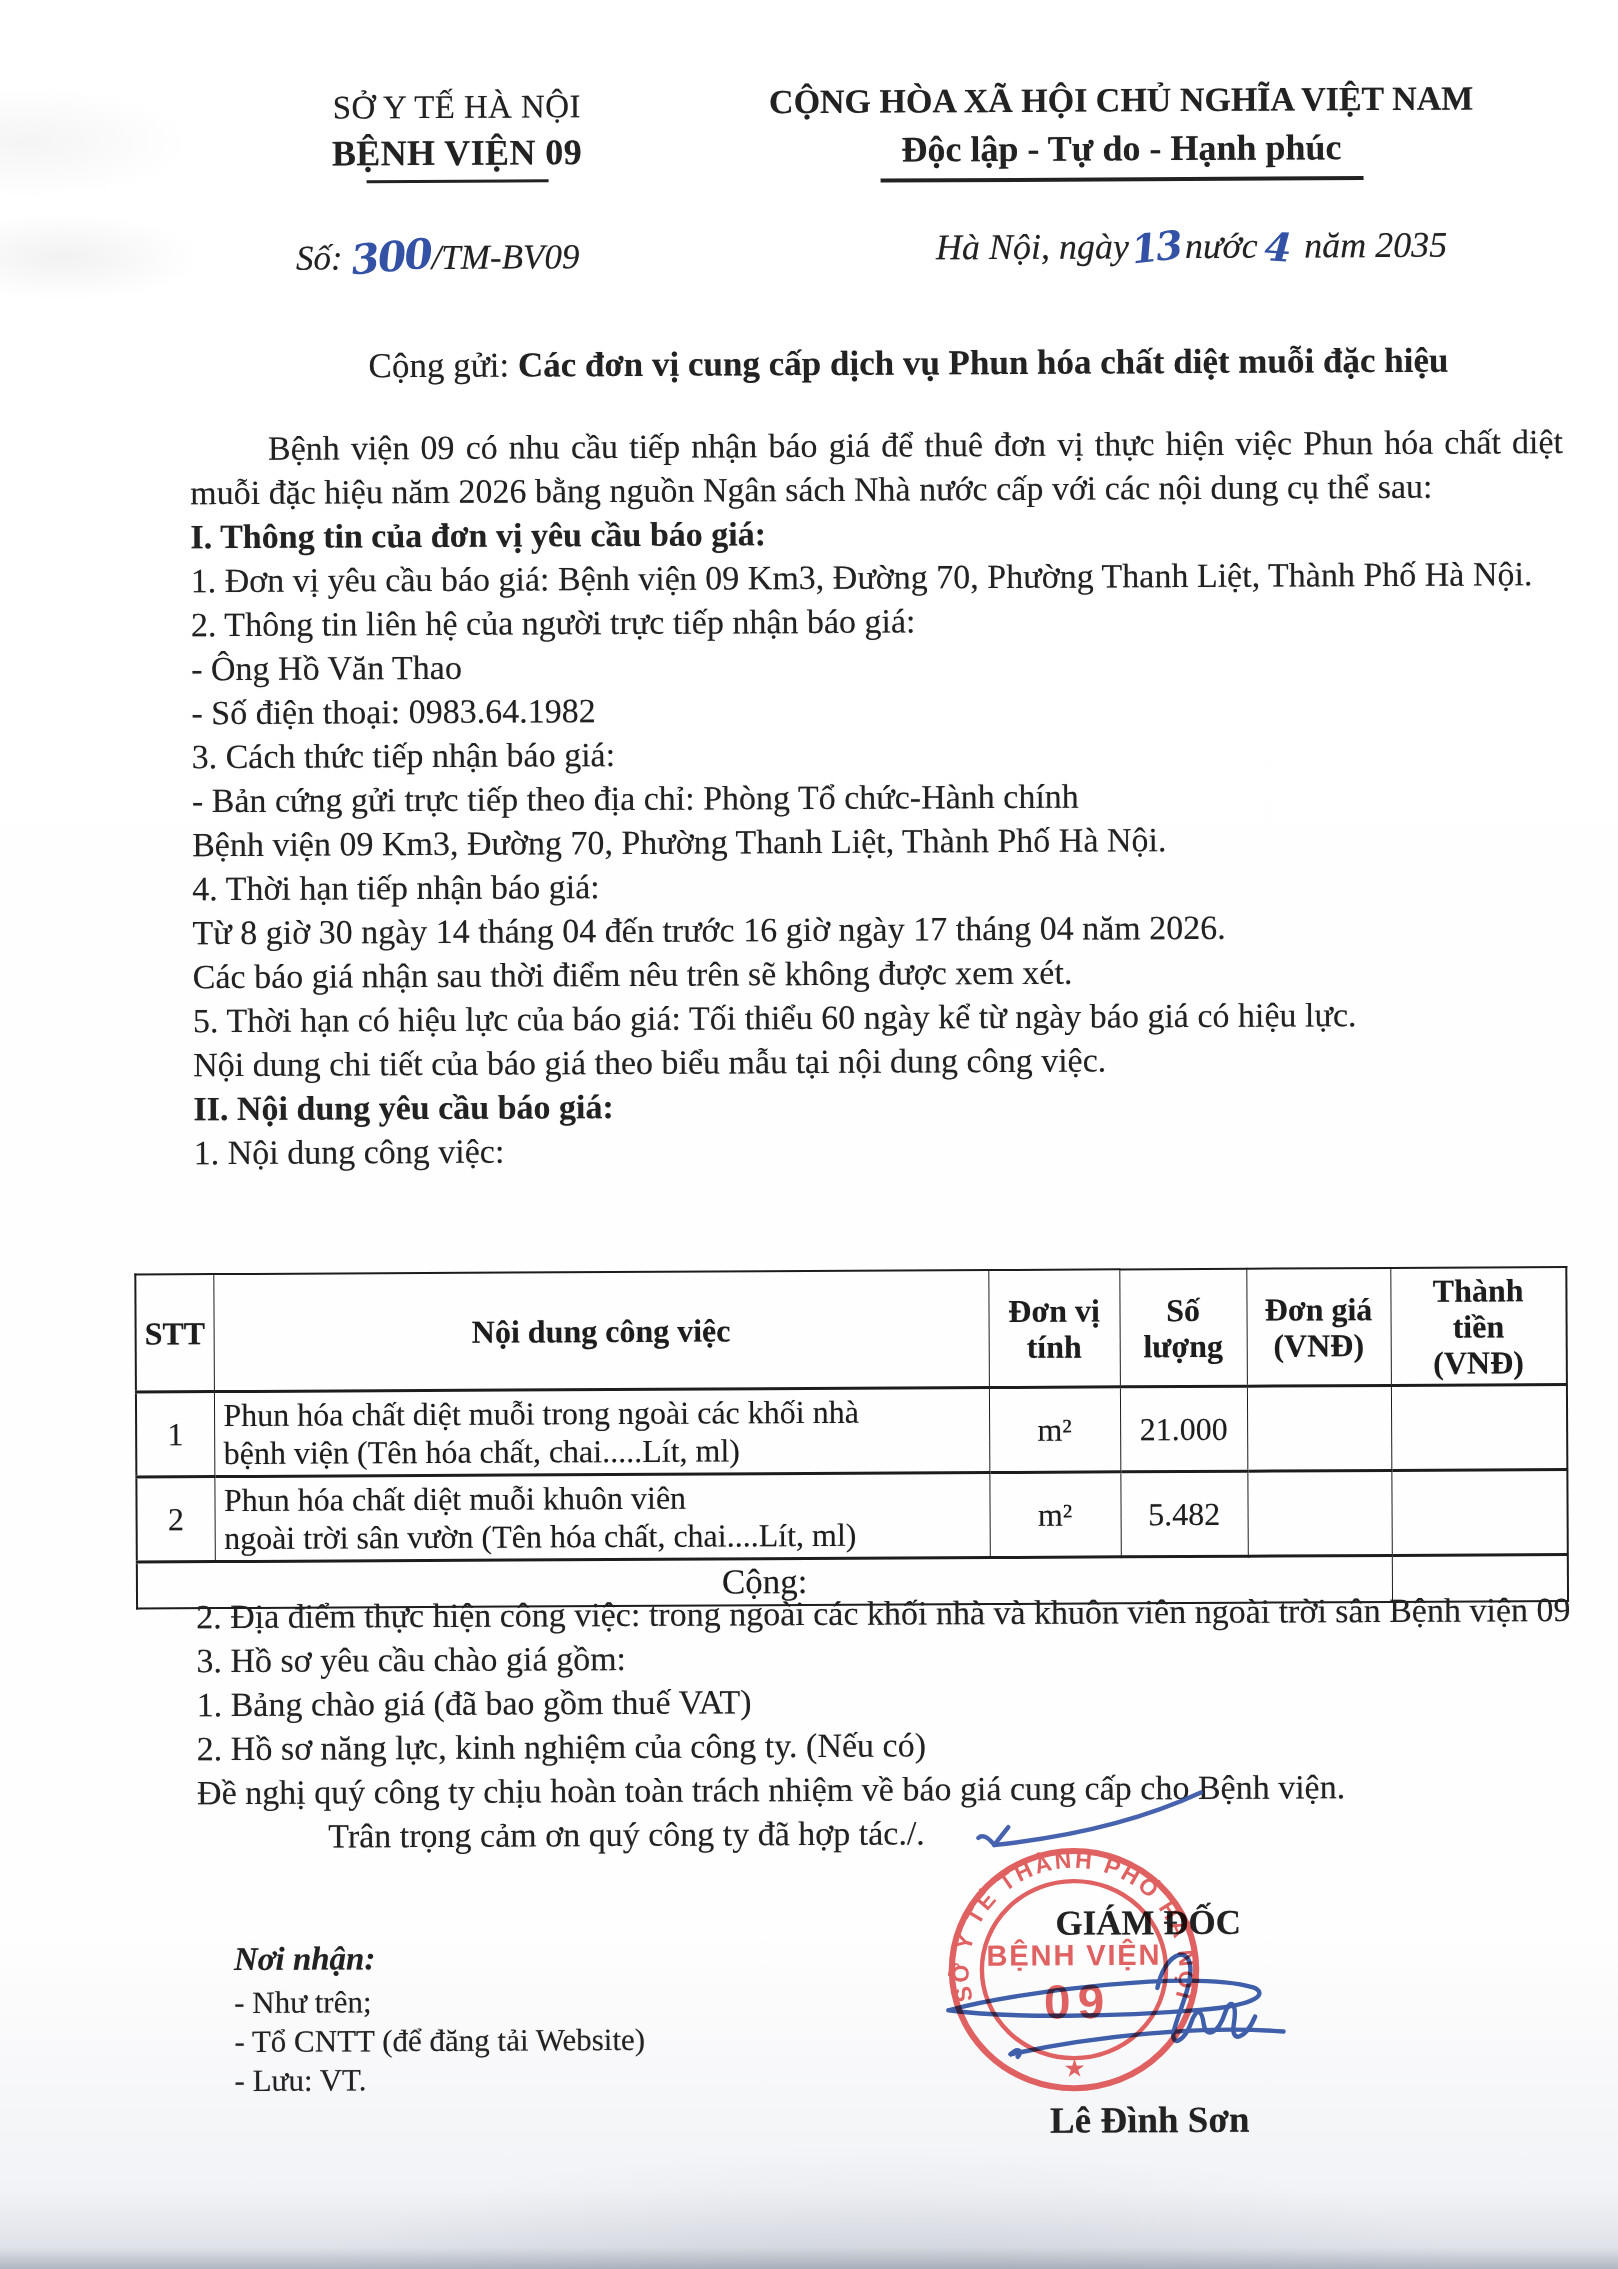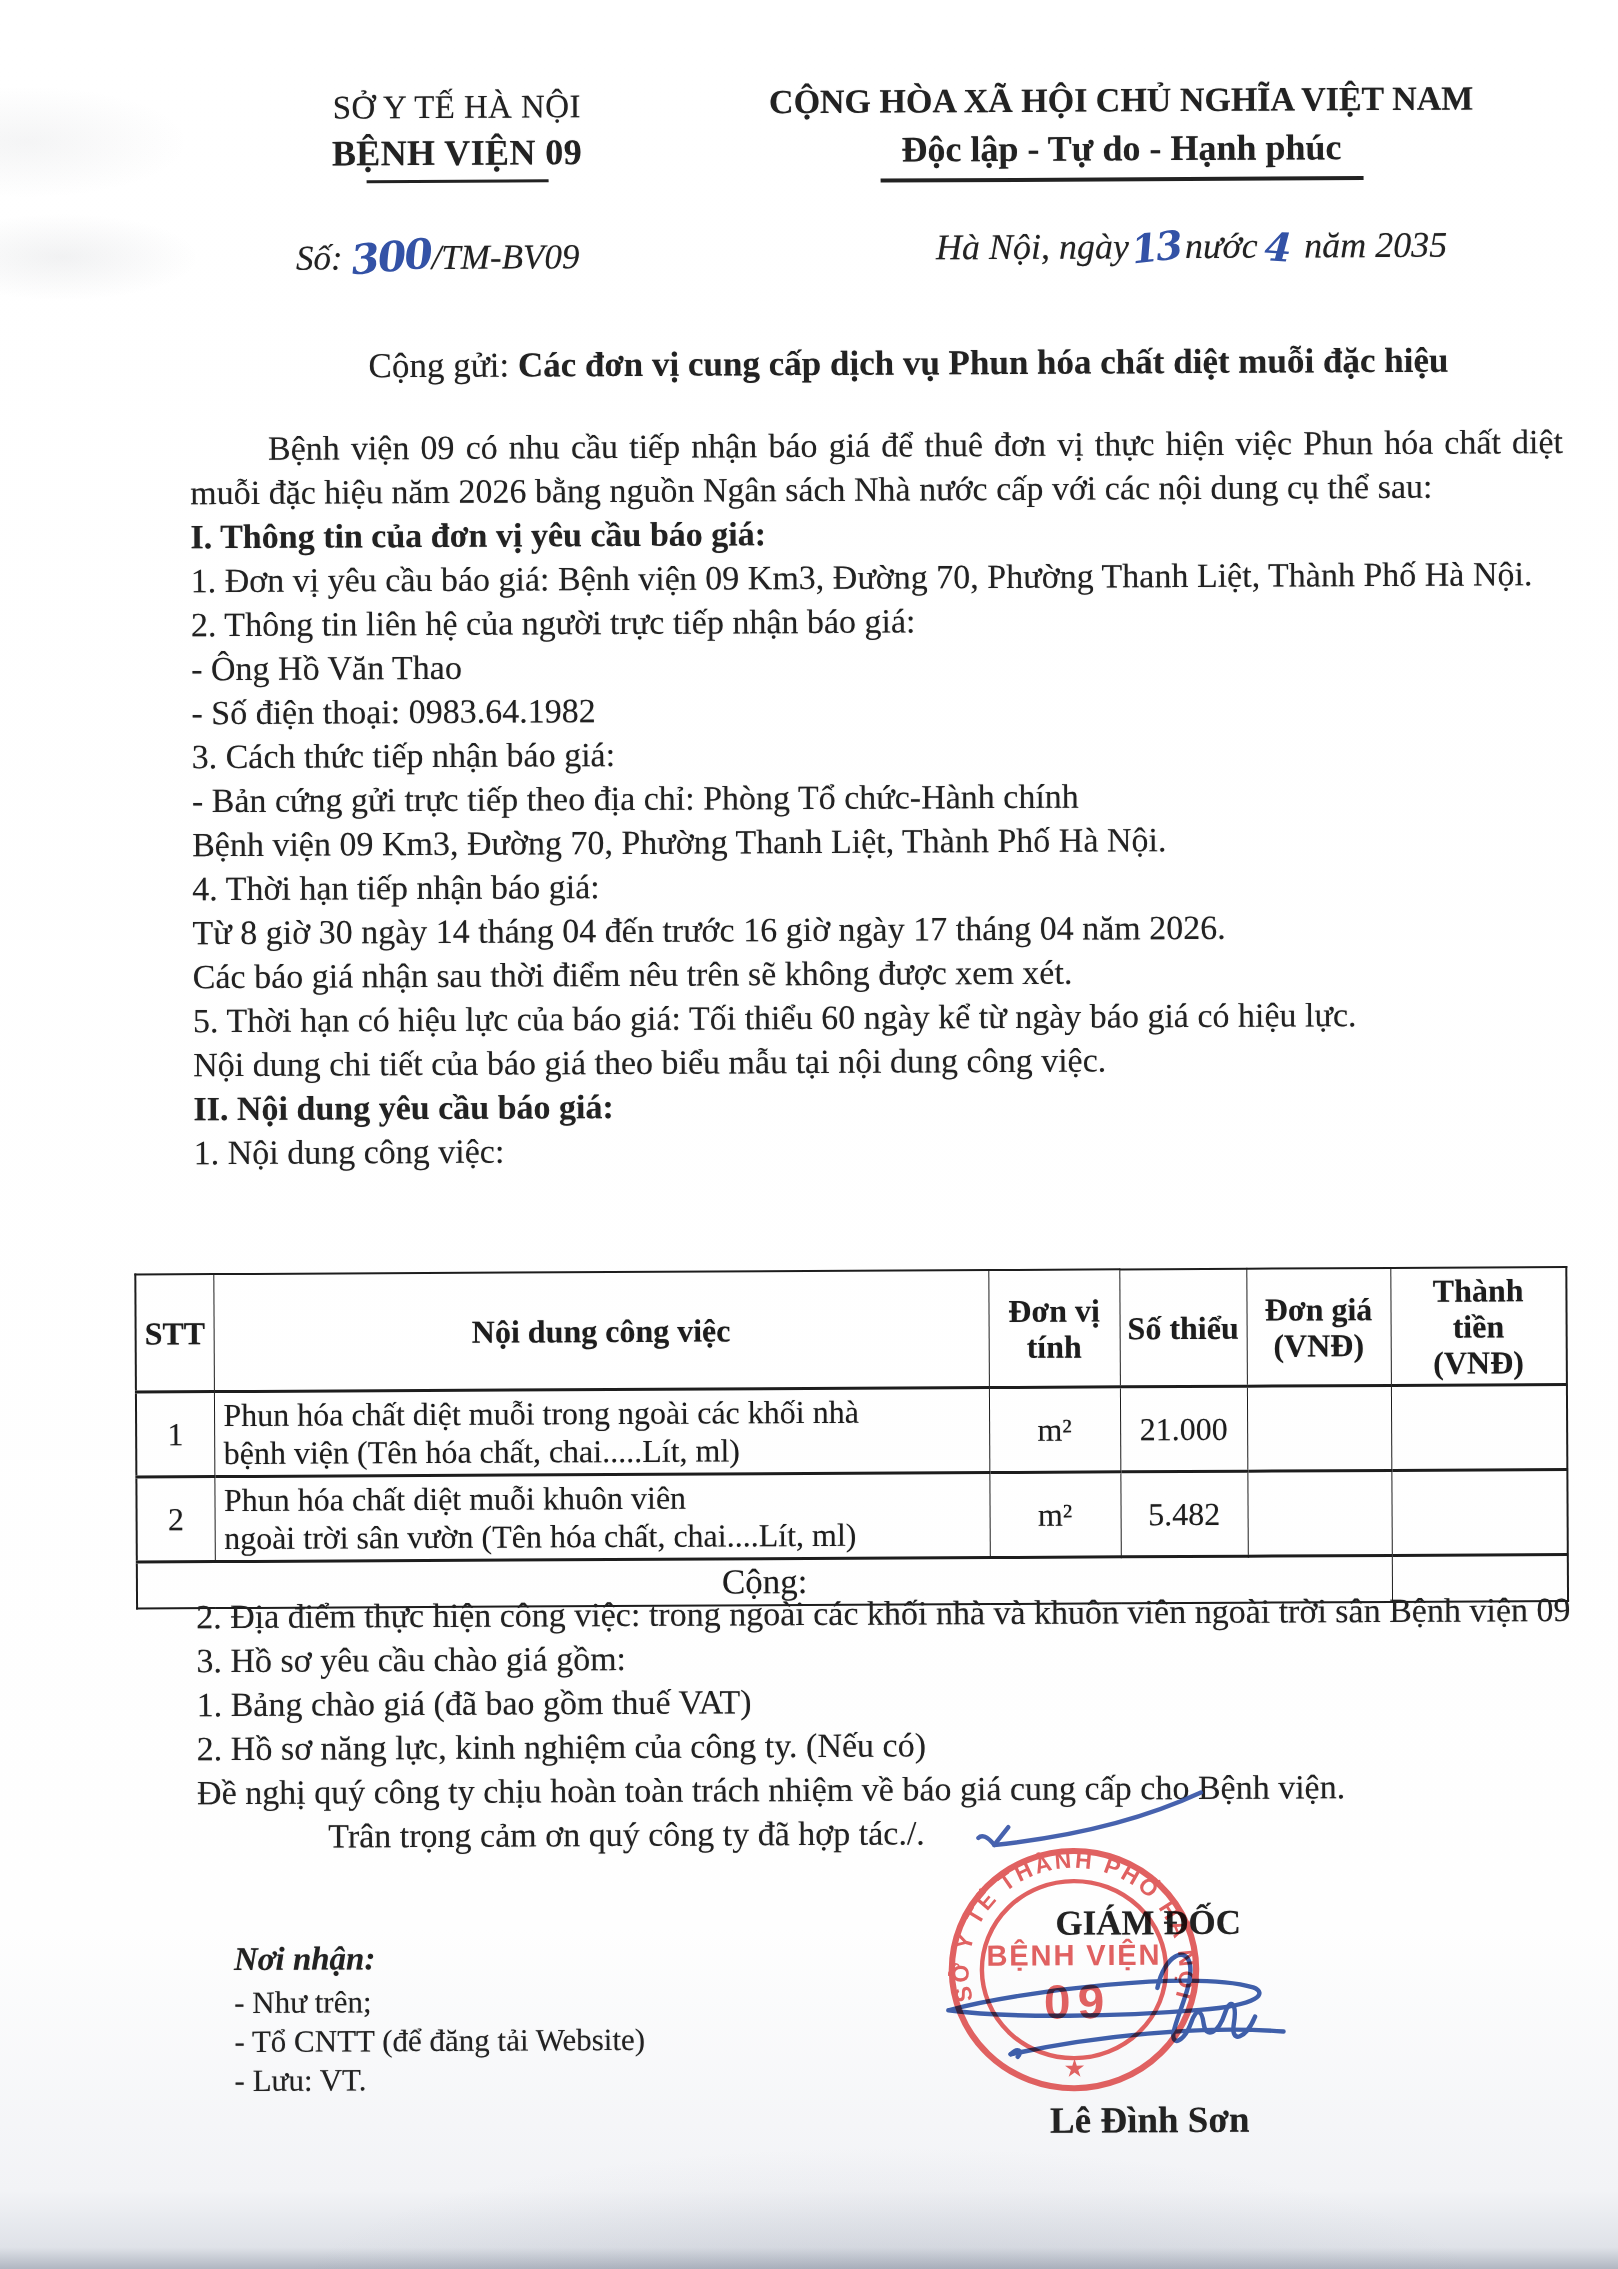--- a/index.html
+++ b/index.html
@@ -120,21 +120,21 @@
           <col style="width:131px">
       <col style="width:127px">
           <col style="width:144px">
           <col style="width:176px">
     </colgroup>
     <thead>
       <tr>
         <th>STT</th>
         <th>Nội dung công việc</th>
         <th>Đơn vị tính</th>
-        <th>Số thiểu</th>
+        <th>Số lượng</th>
         <th>Đơn giá (VNĐ)</th>
         <th style="padding:3.5px 32px">Thành tiền (VNĐ)</th>
       </tr>
     </thead>
     <tbody>
       <tr class="item-row">
         <td class="c-stt">1</td>
         <td class="c-desc">
           <div>Phun hóa chất diệt muỗi trong ngoài các khối nhà</div>
           <div>bệnh viện (Tên hóa chất, chai.....Lít, ml)</div>

